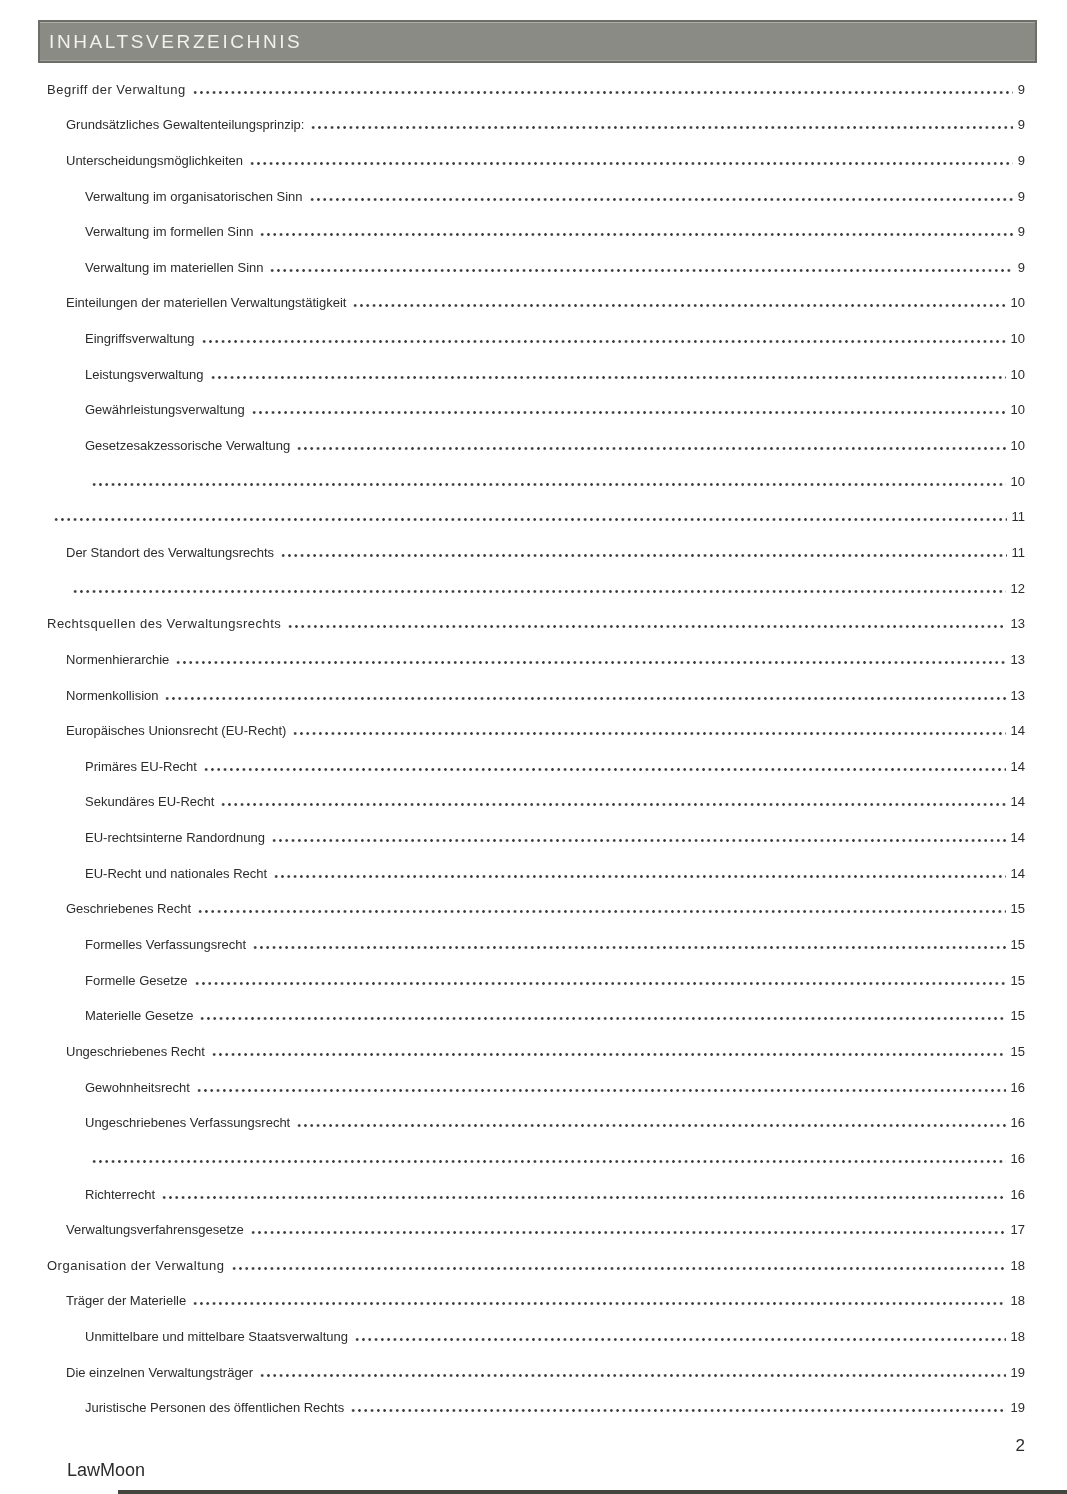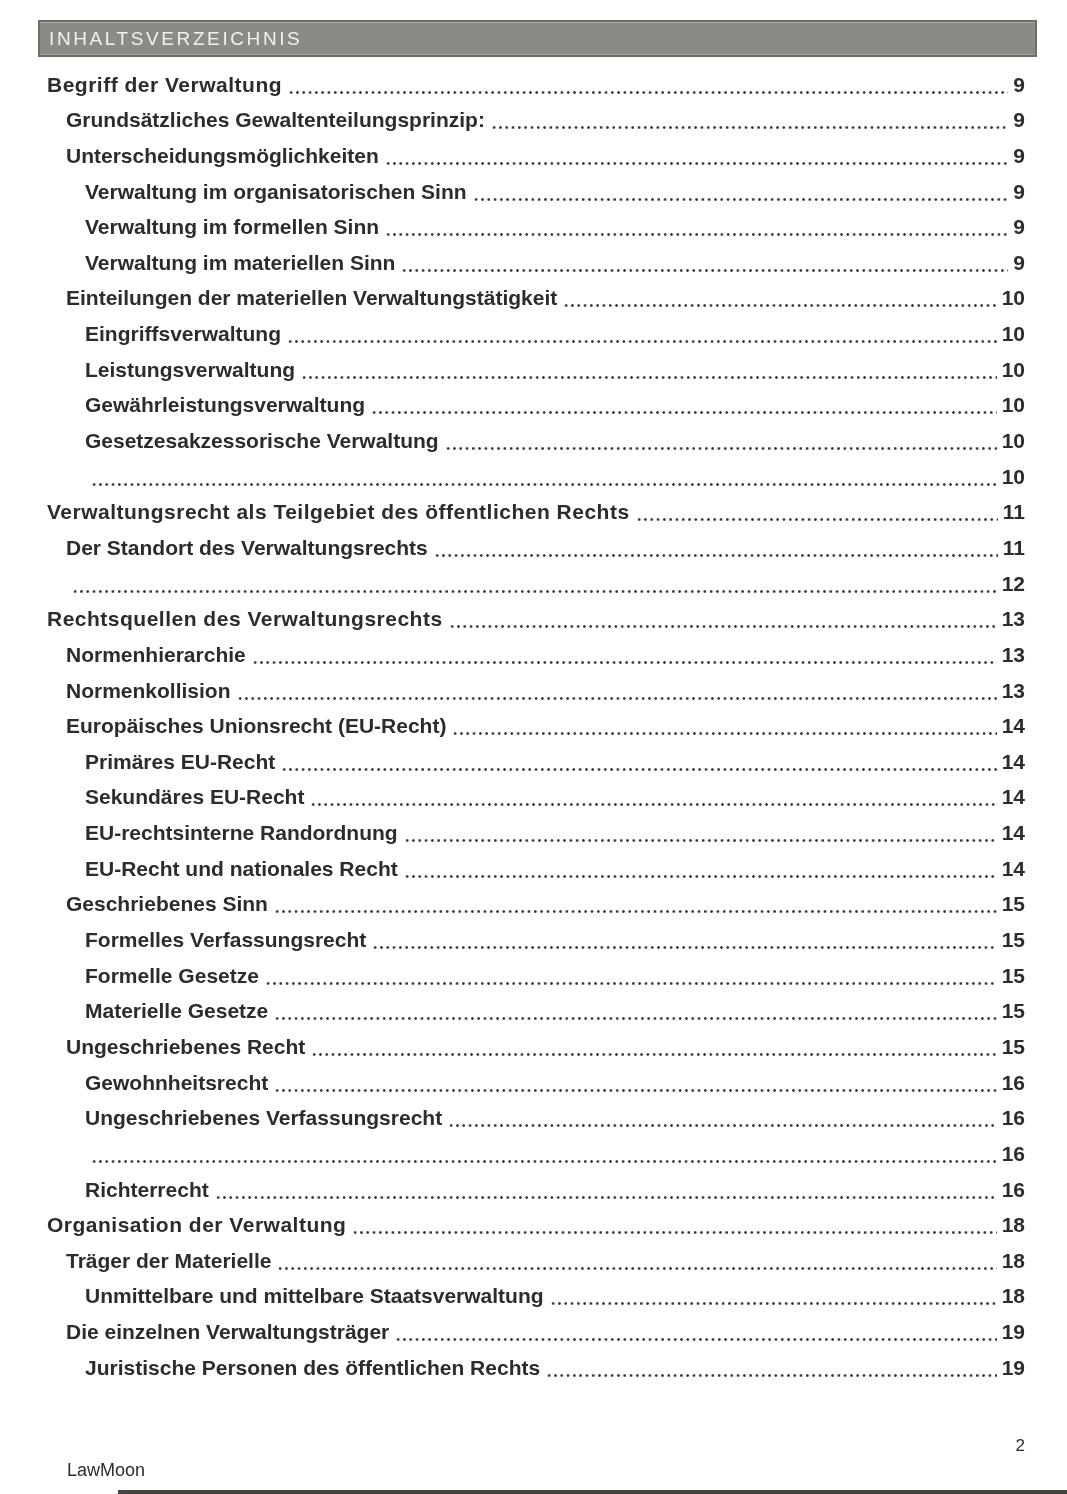--- a/index.html
+++ b/index.html
@@ -15,21 +15,21 @@
     position: relative;
     width: 1067px;
     height: 1494px;
     background: #ffffff;
   }
   .header-bar {
     position: absolute;
     left: 38px;
     top: 20px;
     width: 999px;
-    height: 37px;
+    height: 43px;
     box-sizing: border-box;
     background: var(--header-bg);
     border: 2px solid var(--header-border);
     box-shadow: inset 0 1px 0 rgba(255,255,255,0.28), inset 0 -1px 0 rgba(255,255,255,0.18);
     display: flex;
     align-items: center;
     padding-left: 9px;
   }
   .header-title {
     color: var(--header-text);
@@ -43,23 +43,22 @@
     left: 47px;
     right: 42px;
     top: 68px;
   }
   .toc-row {
     display: flex;
     align-items: flex-end;
     height: 35.65px;
     box-sizing: border-box;
     padding-bottom: 7px;
-    font-size: 21px;
+    font-size: 13px;
     color: var(--body-text);
-    font-weight: bold;
   }
   .toc-row.lvl1 { padding-left: 0; }
   .toc-row.lvl1 .toc-label { letter-spacing: 0.5px; }
   .toc-row.lvl2 { padding-left: 19px; }
   .toc-row.lvl3 { padding-left: 38px; justify-content: center; }
   .toc-label {
     white-space: nowrap;
     flex: 0 0 auto;
   }
   .toc-leader {
@@ -163,21 +162,20 @@
       <div class="toc-row lvl3">
         <span class="toc-label">Gesetzesakzessorische Verwaltung</span>
         <span class="toc-leader"></span>
         <span class="toc-page">10</span>
       </div>
       <div class="toc-row lvl3">
         <span class="toc-leader"></span>
         <span class="toc-page">10</span>
       </div>
       <div class="toc-row lvl1">
-        <span class="toc-label">Verwaltungsrecht als Teilgebiet des öffentlichen Rechts</span>
         <span class="toc-leader"></span>
         <span class="toc-page">11</span>
       </div>
       <div class="toc-row lvl2">
         <span class="toc-label">Der Standort des Verwaltungsrechts</span>
         <span class="toc-leader"></span>
         <span class="toc-page">11</span>
       </div>
       <div class="toc-row lvl2">
         <span class="toc-leader"></span>
@@ -217,21 +215,21 @@
         <span class="toc-label">EU-rechtsinterne Randordnung</span>
         <span class="toc-leader"></span>
         <span class="toc-page">14</span>
       </div>
       <div class="toc-row lvl3">
         <span class="toc-label">EU-Recht und nationales Recht</span>
         <span class="toc-leader"></span>
         <span class="toc-page">14</span>
       </div>
       <div class="toc-row lvl2">
-        <span class="toc-label">Geschriebenes Sinn</span>
+        <span class="toc-label">Geschriebenes Recht</span>
         <span class="toc-leader"></span>
         <span class="toc-page">15</span>
       </div>
       <div class="toc-row lvl3">
         <span class="toc-label">Formelles Verfassungsrecht</span>
         <span class="toc-leader"></span>
         <span class="toc-page">15</span>
       </div>
       <div class="toc-row lvl3">
         <span class="toc-label">Formelle Gesetze</span>
@@ -259,20 +257,25 @@
         <span class="toc-page">16</span>
       </div>
       <div class="toc-row lvl3">
         <span class="toc-leader"></span>
         <span class="toc-page">16</span>
       </div>
       <div class="toc-row lvl3">
         <span class="toc-label">Richterrecht</span>
         <span class="toc-leader"></span>
         <span class="toc-page">16</span>
+      </div>
+      <div class="toc-row lvl2">
+        <span class="toc-label">Verwaltungsverfahrensgesetze</span>
+        <span class="toc-leader"></span>
+        <span class="toc-page">17</span>
       </div>
       <div class="toc-row lvl1">
         <span class="toc-label">Organisation der Verwaltung</span>
         <span class="toc-leader"></span>
         <span class="toc-page">18</span>
       </div>
       <div class="toc-row lvl2">
         <span class="toc-label">Träger der Materielle</span>
         <span class="toc-leader"></span>
         <span class="toc-page">18</span>

